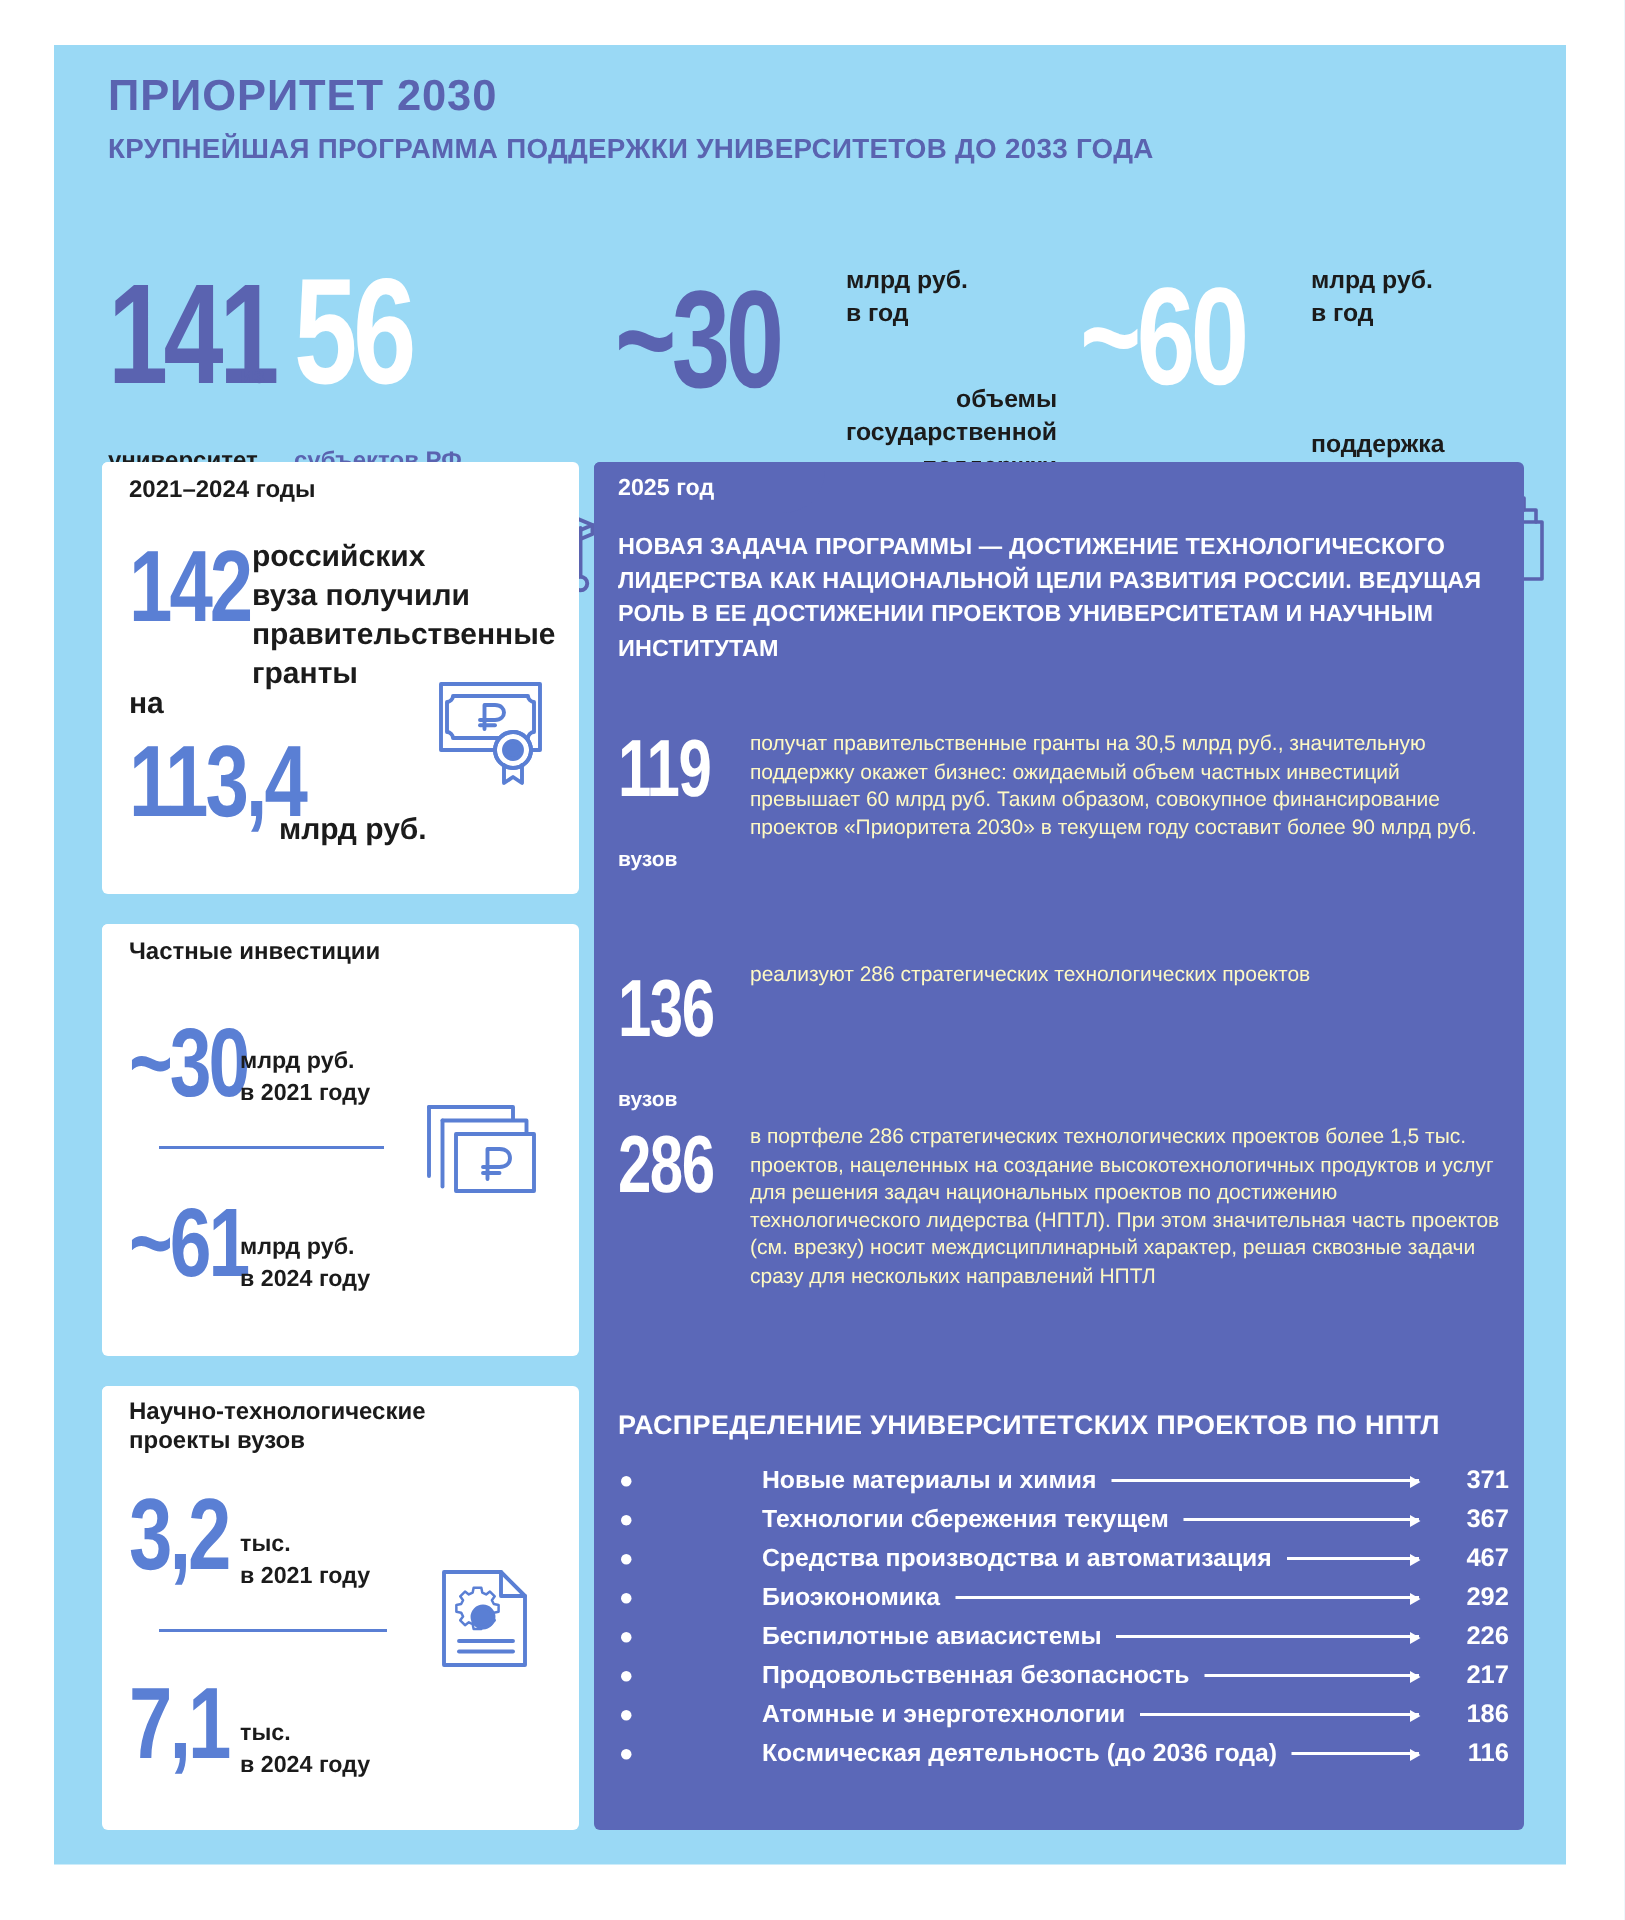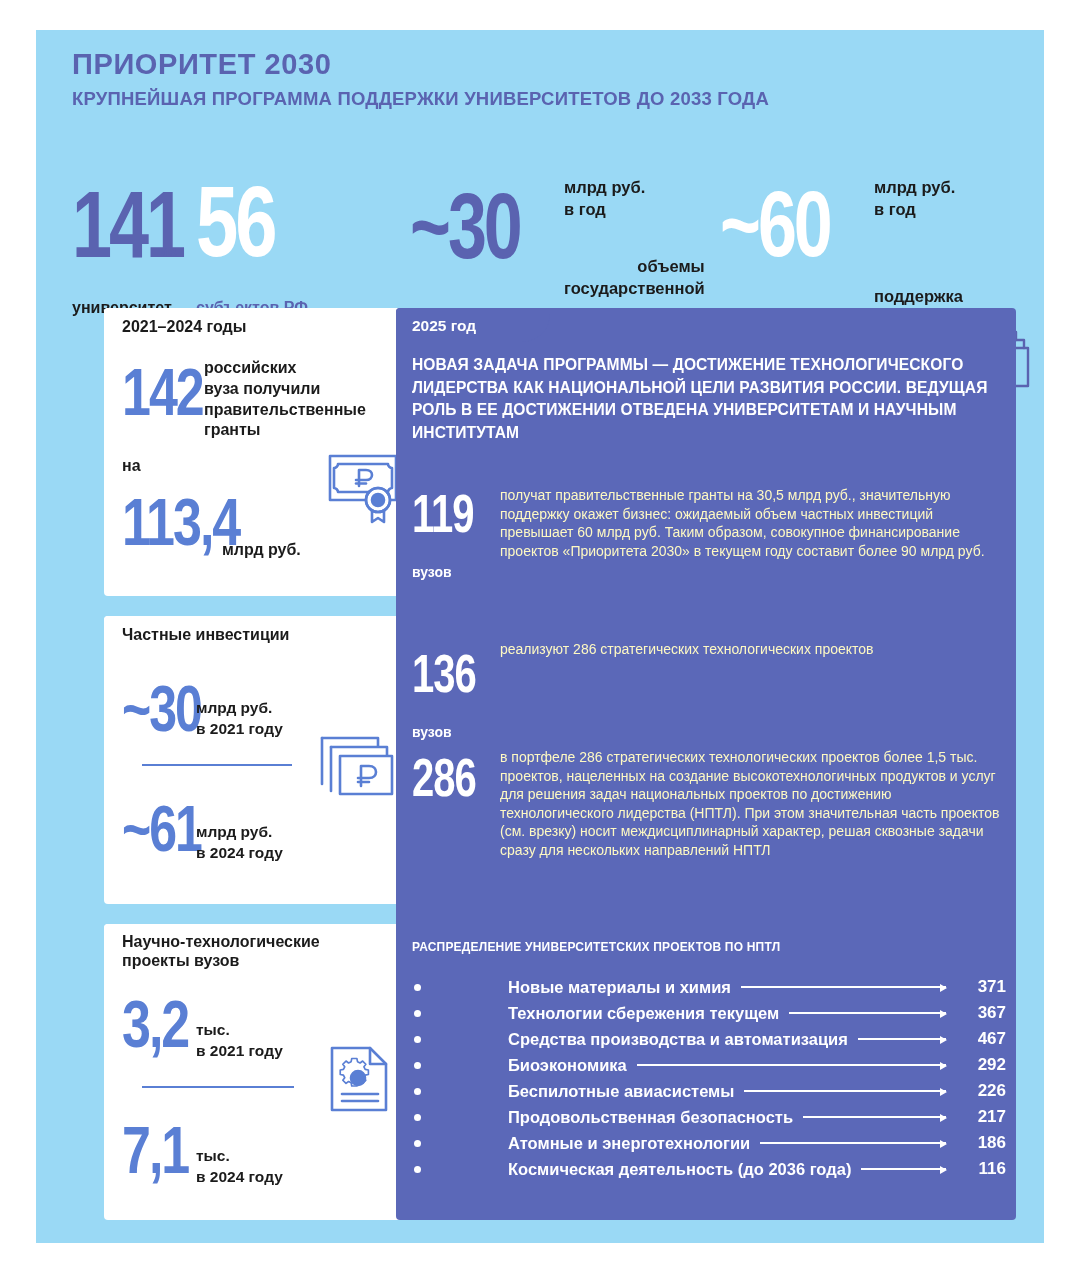--- a/index.html
+++ b/index.html
@@ -81,21 +81,20 @@
     position: absolute; left: 838px; top: 119px;
     font-size: 16.5px; font-weight: bold; color: #1b1b1b; line-height: 1.35;
   }
   .icon-bills-top { position: absolute; left: 920px; top: 160px; }
 
   
   .card {
     position: absolute;
     background: #ffffff;
     border-radius: 4px;
-    margin-left: 36px;
   }
   .card .tab {
     position: absolute; left: 0; top: 0;
     height: 34px; background: #ffffff;
     border-top-left-radius: 4px;
   }
   .card .tab::after {
     content: ""; position: absolute; right: -26px; top: 0;
     width: 28px; height: 34px;
     background: #ffffff;
@@ -109,21 +108,21 @@
 
   .card1 { left: 68px; top: 308px; width: 318px; height: 288px; }
   .card2 { left: 68px; top: 616px; width: 318px; height: 288px; }
   .card3 { left: 68px; top: 924px; width: 318px; height: 296px; }
 
   .c-num {
     position: absolute; font-weight: bold; color: #5a7fd4;
     line-height: 1; letter-spacing: -2px;
     transform: scaleY(1.3); transform-origin: left top;
   }
-  .c-txt { position: absolute; font-size: 16px; font-weight: bold; color: #1b1b1b; line-height: 1.3; }
+  .c-txt { position: absolute; font-size: 20px; font-weight: bold; color: #1b1b1b; line-height: 1.3; }
   .c-txt-small { position: absolute; font-size: 15.5px; font-weight: bold; color: #1b1b1b; line-height: 1.35; }
   .divider {
     position: absolute; height: 2px; background: #5a7fd4;
   }
   .card-icon { position: absolute; }
 
   
   .panel {
     position: absolute; left: 396px; top: 308px;
     width: 620px; height: 912px;
@@ -159,21 +158,21 @@
   }
   .p-sub {
     position: absolute; font-size: 14px; font-weight: bold; color: #ffffff;
   }
   .p-body {
     position: absolute; font-size: 14px; color: #fef9c3; line-height: 1.33;
   }
 
   .dist-title {
     position: absolute; left: 16px; top: 632px;
-    font-size: 12px; font-weight: bold; color: #ffffff; letter-spacing: 0.2px;
+    font-size: 18px; font-weight: bold; color: #ffffff; letter-spacing: 0.2px;
   }
   .dist-list { position: absolute; left: 16px; top: 666px; width: 594px; }
   .dist-item {
     display: flex; align-items: center;
     height: 26px;
     color: #ffffff; font-size: 16.5px; font-weight: bold;
   }
   .dist-bullet {
     width: 96px; flex: 0 0 96px;
     display: flex; align-items: center;
@@ -326,21 +325,21 @@
         <circle cx="30" cy="36" r="7" fill="#5a7fd4"></circle>
         <path d="M14 52 L50 52"></path>
         <path d="M14 59 L50 59"></path>
       </svg>
     </span>
   </div>
 
   <div class="panel">
     <div class="ptab"></div>
     <div class="panel-title">2025 год</div>
-    <div class="panel-lead">НОВАЯ ЗАДАЧА ПРОГРАММЫ — ДОСТИЖЕНИЕ ТЕХНОЛОГИЧЕСКОГО ЛИДЕРСТВА КАК НАЦИОНАЛЬНОЙ ЦЕЛИ РАЗВИТИЯ РОССИИ. ВЕДУЩАЯ РОЛЬ В ЕЕ ДОСТИЖЕНИИ ОТВЕДЕНА УНИВЕРСИТЕТАМ И НАУЧНЫМ ИНСТИТУТАМ</div>
+    <div class="panel-lead">НОВАЯ ЗАДАЧА ПРОГРАММЫ — ДОСТИЖЕНИЕ ТЕХНОЛОГИЧЕСКОГО ЛИДЕРСТВА КАК НАЦИОНАЛЬНОЙ ЦЕЛИ РАЗВИТИЯ РОССИИ. ВЕДУЩАЯ РОЛЬ В ЕЕ ДОСТИЖЕНИИ ПРОЕКТОВ УНИВЕРСИТЕТАМ И НАУЧНЫМ ИНСТИТУТАМ</div>
 
     <div class="prow">
       <div class="p-num" style="left:16px; top:178px;">119</div>
       <div class="p-sub" style="left:16px; top:256px;">вузов</div>
       <div class="p-body" style="left:104px; top:178px; width:502px;">получат правительственные гранты на 30,5 млрд руб., значительную поддержку окажет бизнес: ожидаемый объем частных инвестиций превышает 60 млрд руб. Таким образом, совокупное финансирование проектов «Приоритета 2030» в текущем году составит более 90 млрд руб.</div>
     </div>
 
     <div class="prow">
       <div class="p-num" style="left:16px; top:338px;">136</div>
       <div class="p-sub" style="left:16px; top:416px;">вузов</div>

